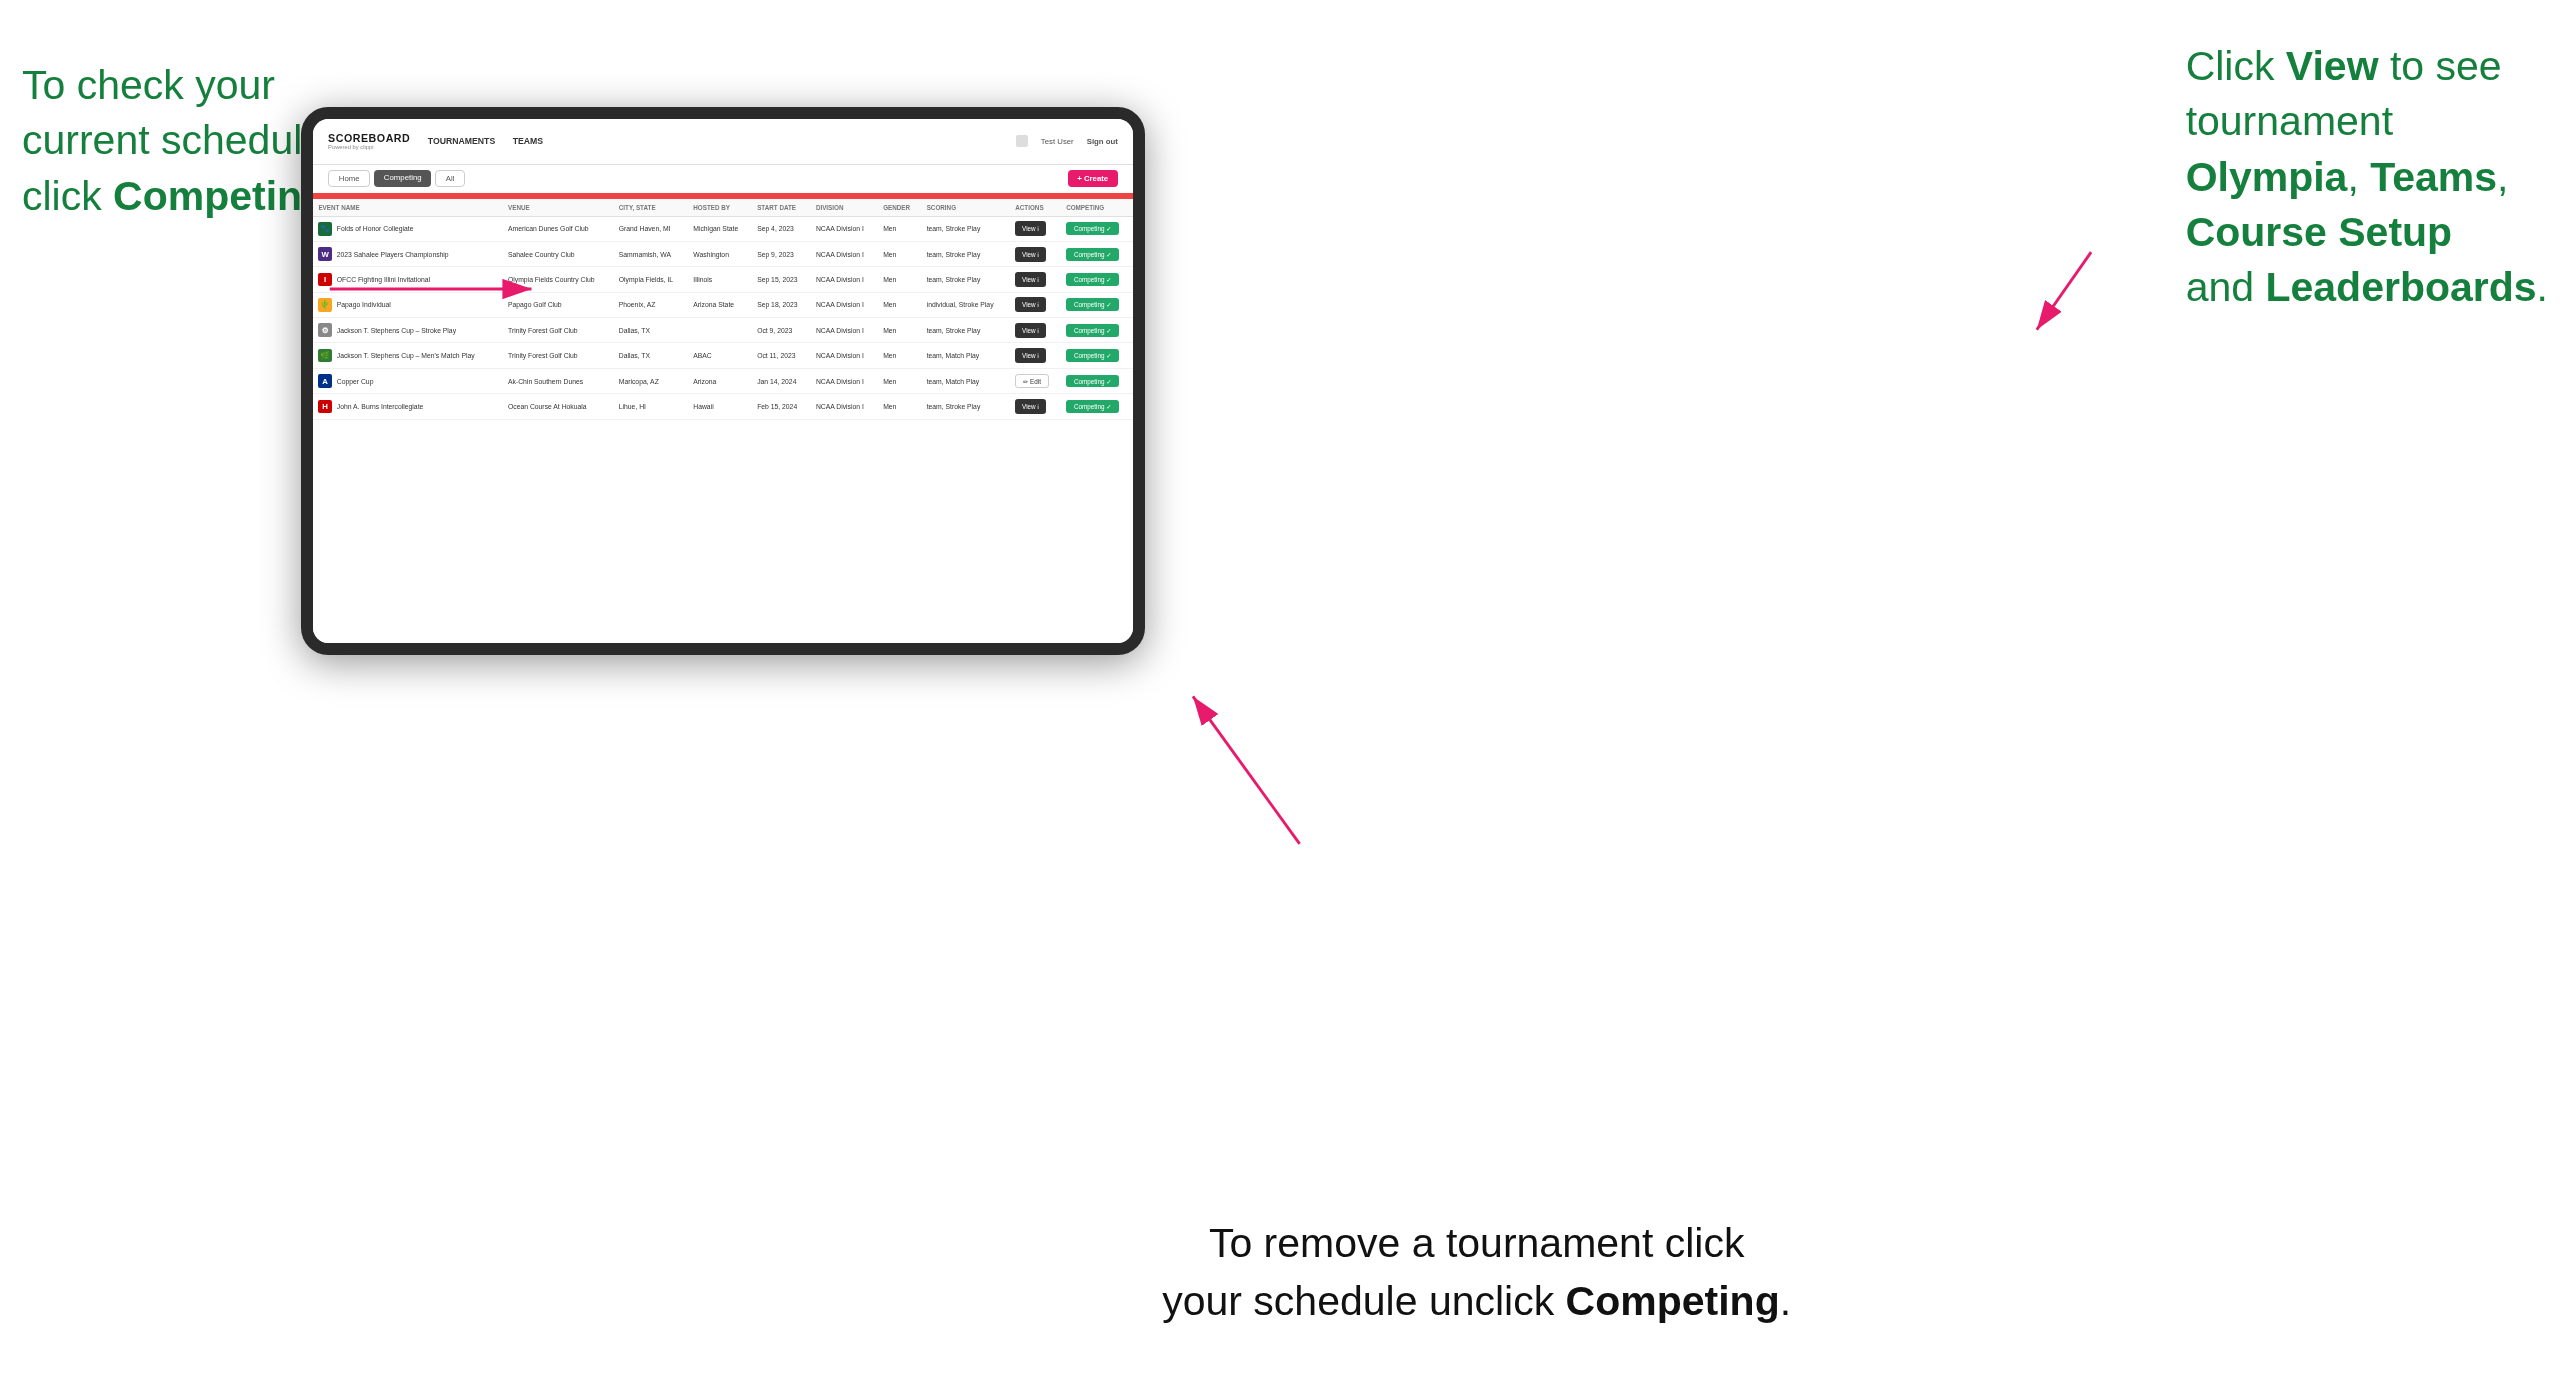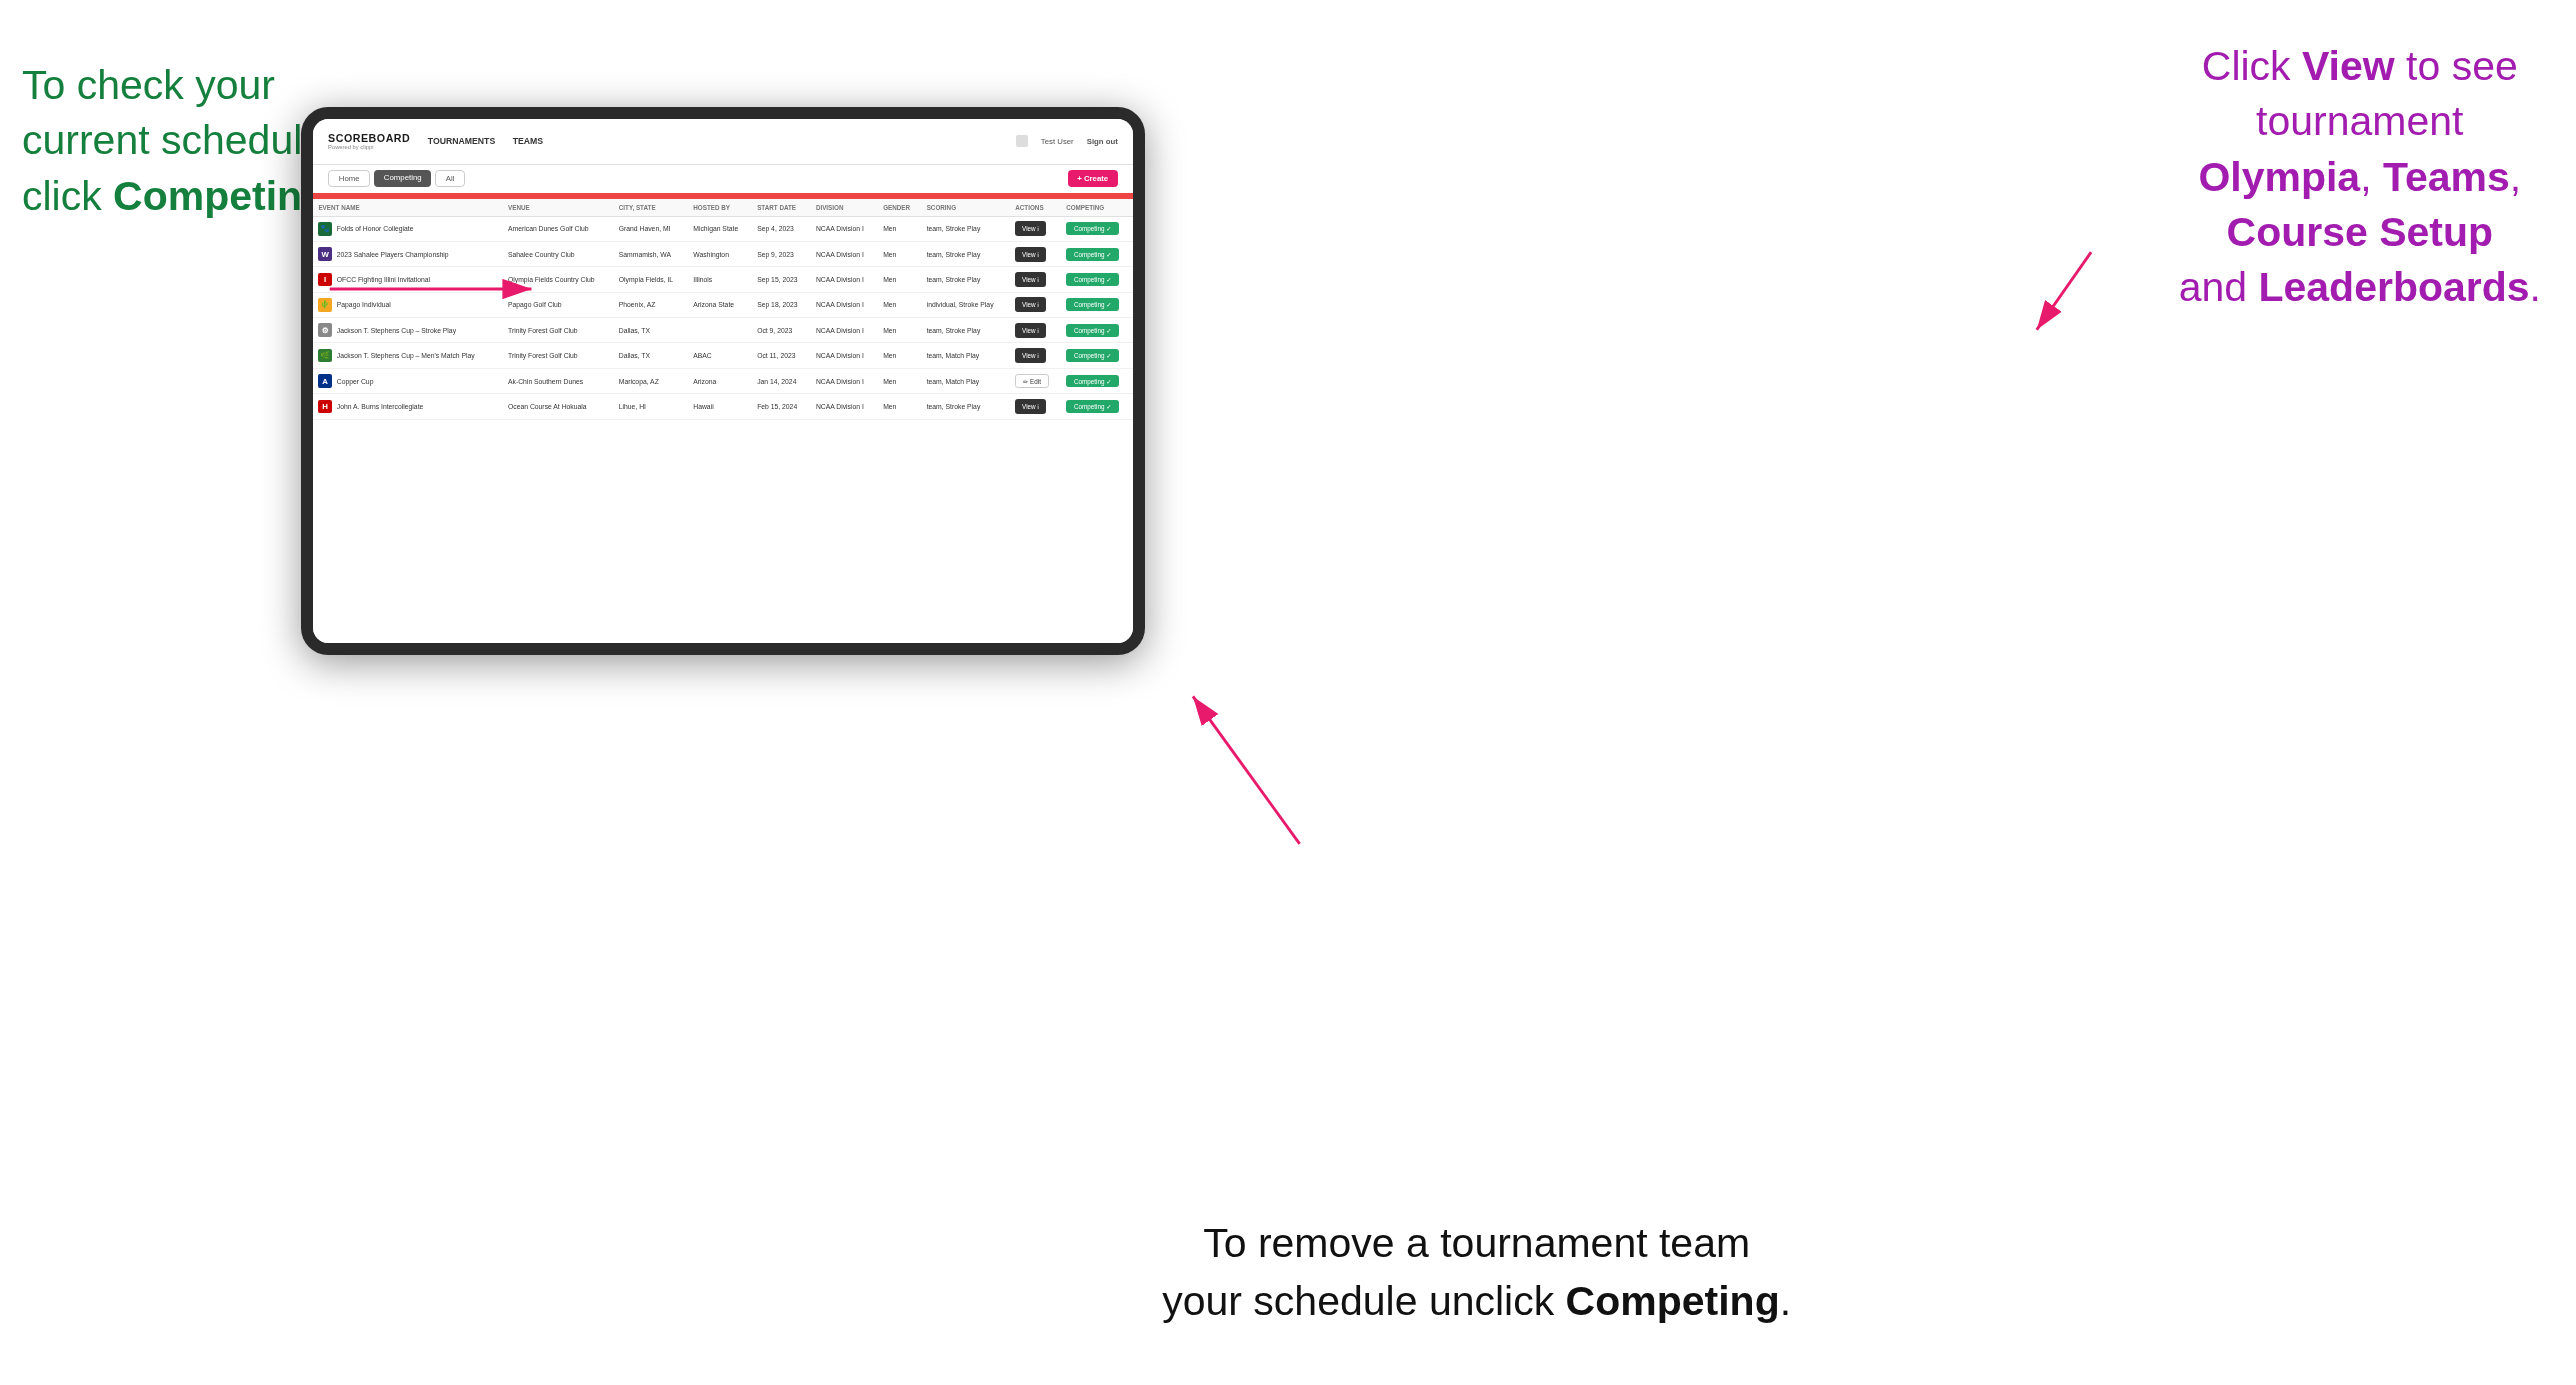--- a/index.html
+++ b/index.html
@@ -20,26 +20,26 @@
       font-size: 41px;
       line-height: 1.35;
       color: #15803d;
       max-width: 369px;
     }
     .annotation-top-left strong { font-weight: 900; }
 
     .annotation-top-right {
       position: absolute;
       top: 39px;
-      right: 35px;
+      right: 28px;
       font-size: 41px;
       line-height: 1.35;
-      color: #a21caf;
+      color: #15803d;
       max-width: 485px;
-      text-align: center;
+      text-align: left;
     }
     .annotation-top-right strong { font-weight: 900; }
 
     .annotation-bottom {
       position: absolute;
       bottom: 56px;
       left: 50%;
       transform: translateX(-20%);
       font-size: 41px;
       line-height: 1.4;
@@ -267,21 +267,21 @@
 
 <div class="annotation-top-right">
   <span>Click </span><strong>View</strong><span> to see</span><br>
   <span>tournament</span><br>
   <strong>Olympia</strong><span>, </span><strong>Teams</strong><span>,</span><br>
   <strong>Course Setup</strong><br>
   <span>and </span><strong>Leaderboards</strong><span>.</span>
 </div>
 
 <div class="annotation-bottom">
-  <span>To remove a tournament team</span><br>
+  <span>To remove a tournament click</span><br>
   <span>your schedule unclick </span><strong>Competing</strong><span>.</span>
 </div>
 
 <div class="tablet">
   <div class="tablet-screen">
 
     <div class="navbar">
       <div class="scoreboard-logo">
         <span class="logo-title">SCOREBOARD</span>
         <span class="logo-sub">Powered by clippi</span>

